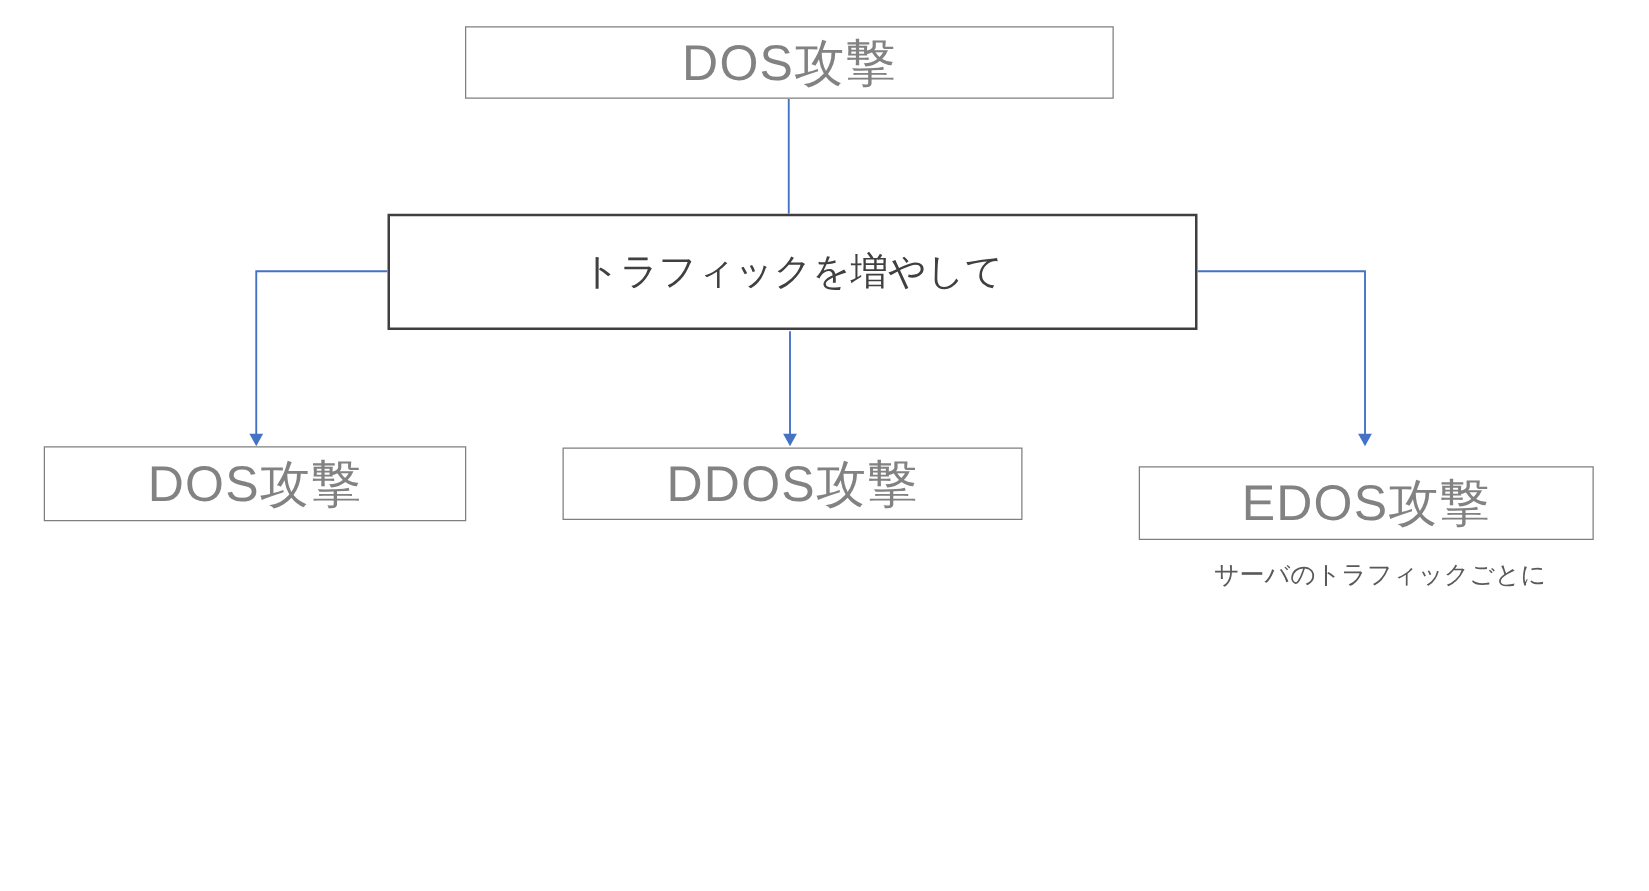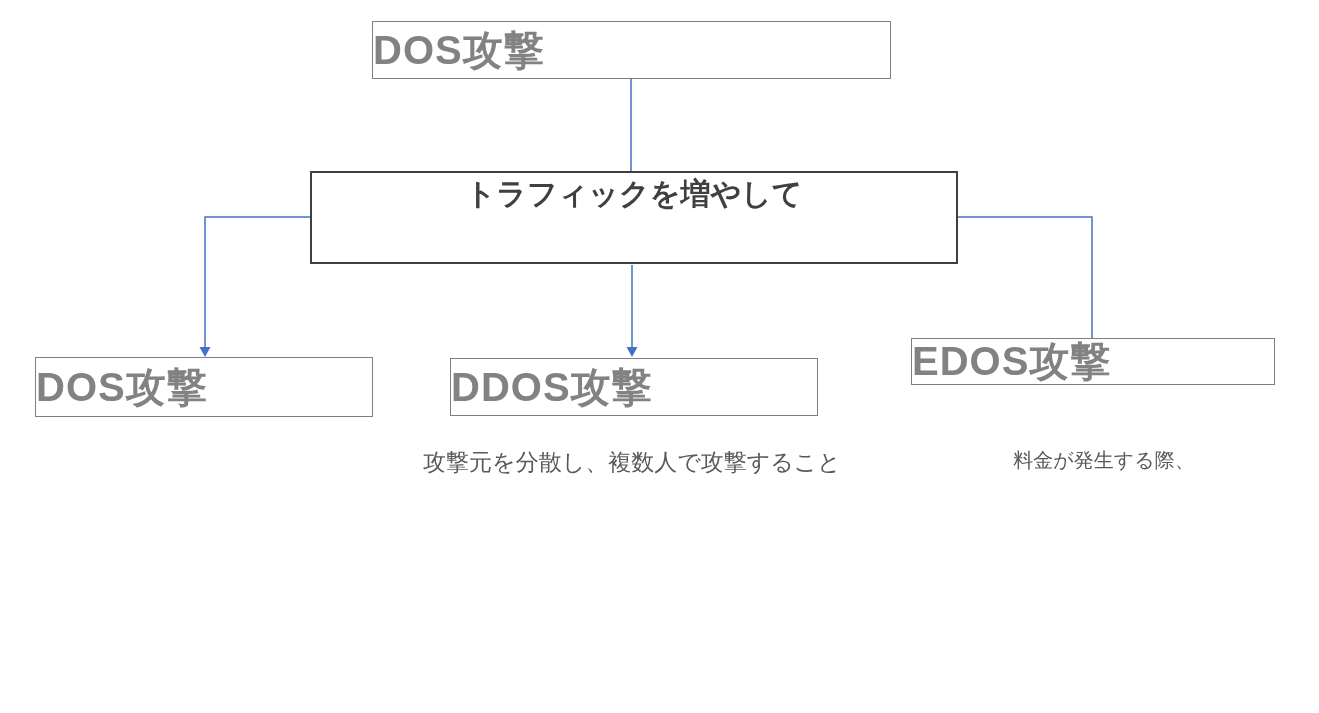--- a/index.html
+++ b/index.html
@@ -20,40 +20,40 @@
     left: 0; top: 0;
     width: 1319px;
     height: 713px;
   }
   .node {
     position: absolute;
     background: #ffffff;
     border: 1px solid #7f7f7f;
     display: flex;
     align-items: center;
+    justify-content: center;
     text-align: center;
     color: #828282;
     font-size: 40px;
     letter-spacing: 1px;
     box-sizing: border-box;
-    font-weight: bold;
   }
   .node.root-box    { left: 372px; top: 21px;  width: 519px; height: 58px; }
   .node.definition-box {
     left: 310px; top: 171px; width: 648px; height: 93px;
     border: 2px solid #3f3f3f;
     color: #404040;
     font-size: 30px;
     line-height: 42px;
     flex-direction: column;
     letter-spacing: 0;
   }
   .node.child-dos   { left: 35px;  top: 357px; width: 338px; height: 60px; }
   .node.child-ddos  { left: 450px; top: 358px; width: 368px; height: 58px; }
-  .node.child-edos  { left: 911px; top: 338px; width: 364px; height: 47px; }
+  .node.child-edos  { left: 911px; top: 373px; width: 364px; height: 59px; }
 
   .description {
     position: absolute;
     color: #595959;
     text-align: center;
   }
   .description.ddos-desc {
     left: 412px; top: 447px; width: 440px;
     font-size: 23px;
     line-height: 30px;
@@ -91,22 +91,19 @@
   <div class="node child-dos">
     <span>DOS攻撃</span>
   </div>
   <div class="node child-ddos">
     <span>DDOS攻撃</span>
   </div>
   <div class="node child-edos">
     <span>EDOS攻撃</span>
   </div>
 
-  <div class="description ddos-desc">
-    <div class="desc-line">攻撃元を分散し、複数人で攻撃すること</div>
-  </div>
 
   <div class="description edos-desc">
-    <div class="desc-line">料金が発生する際、</div>
+    <div class="desc-line">サーバのトラフィックごとに</div>
     <div class="desc-line"></div>
   </div>
 
 </div>
 
 </body></html>

